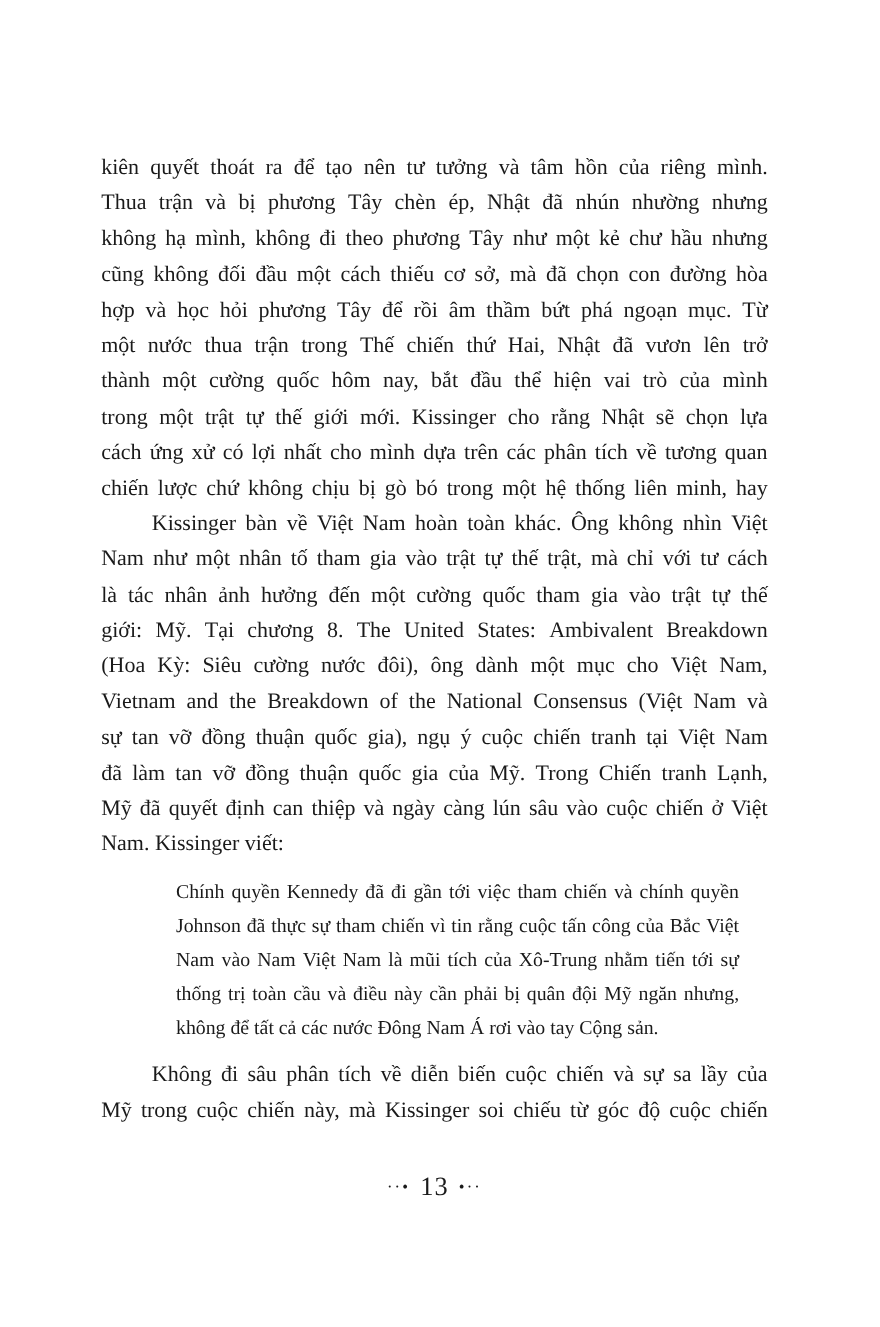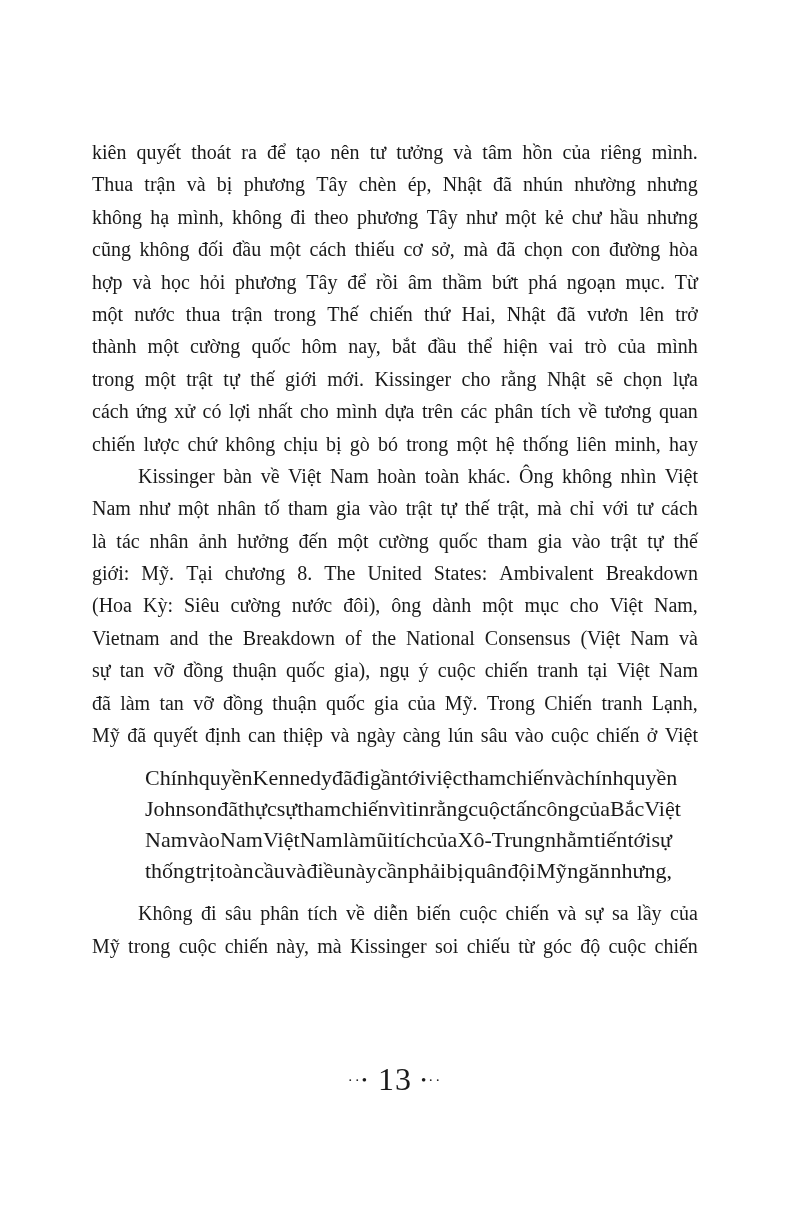--- a/index.html
+++ b/index.html
@@ -16,22 +16,22 @@
   .text-block {
     position: absolute;
     left: 92px;
     top: 136px;
     width: 606px;
   }
   .para { display: block; }
   .para.body { font-size: 20px; }
   .para.body .line { height: 32.4px; line-height: 32.4px; }
   .para.quote {
-    font-size: 22px;
-    margin: 11px 26px 11px 53px; 
+    font-size: 18px;
+    margin: 11px 26px 11px 68px; 
   }
   .para.quote .line { height: 31px; line-height: 31px; }
   .line { display: block; white-space: nowrap; }
   .line.j {
     display: flex;
     justify-content: space-between; 
     flex-wrap: nowrap;
   }
   .line.j .w { flex: 0 0 auto; }
   .line.indent { padding-left: 46px; }
@@ -39,21 +39,21 @@
     position: absolute;
     left: 92px;
     top: 1062px;
     width: 606px;
     height: 34px;
     display: flex;
     justify-content: center;
     align-items: center;
     gap: 9px;
   }
-  .page-number { font-size: 32px; letter-spacing: 1px; }
+  .page-number { font-size: 24px; letter-spacing: 1px; }
   .ornament {
     font-size: 15px;
     letter-spacing: 2px;
     position: relative;
     top: 1px;
     color: #1a1a1a;
   }
 </style>
 </head>
 <body>
@@ -363,20 +363,21 @@
           <span class="w">ngày</span>
           <span class="w">càng</span>
           <span class="w">lún</span>
           <span class="w">sâu</span>
           <span class="w">vào</span>
           <span class="w">cuộc</span>
           <span class="w">chiến</span>
           <span class="w">ở</span>
           <span class="w">Việt</span>
         </div>
+        <div class="line">Nam. Kissinger viết:</div>
       </div>
       <div class="para quote">
         <div class="line j">
           <span class="w">Chính</span>
           <span class="w">quyền</span>
           <span class="w">Kennedy</span>
           <span class="w">đã</span>
           <span class="w">đi</span>
           <span class="w">gần</span>
           <span class="w">tới</span>
@@ -430,20 +431,21 @@
           <span class="w">này</span>
           <span class="w">cần</span>
           <span class="w">phải</span>
           <span class="w">bị</span>
           <span class="w">quân</span>
           <span class="w">đội</span>
           <span class="w">Mỹ</span>
           <span class="w">ngăn</span>
           <span class="w">nhưng,</span>
         </div>
+        <div class="line">không để tất cả các nước Đông Nam Á rơi vào tay Cộng sản.</div>
       </div>
       <div class="para body">
         <div class="line j indent">
           <span class="w">Không</span>
           <span class="w">đi</span>
           <span class="w">sâu</span>
           <span class="w">phân</span>
           <span class="w">tích</span>
           <span class="w">về</span>
           <span class="w">diễn</span>

